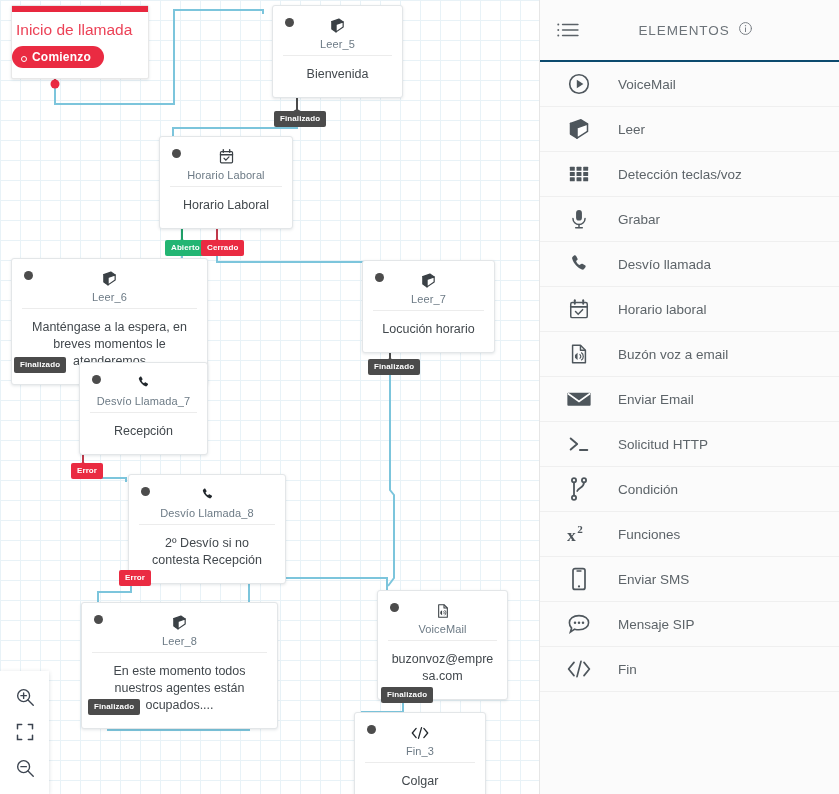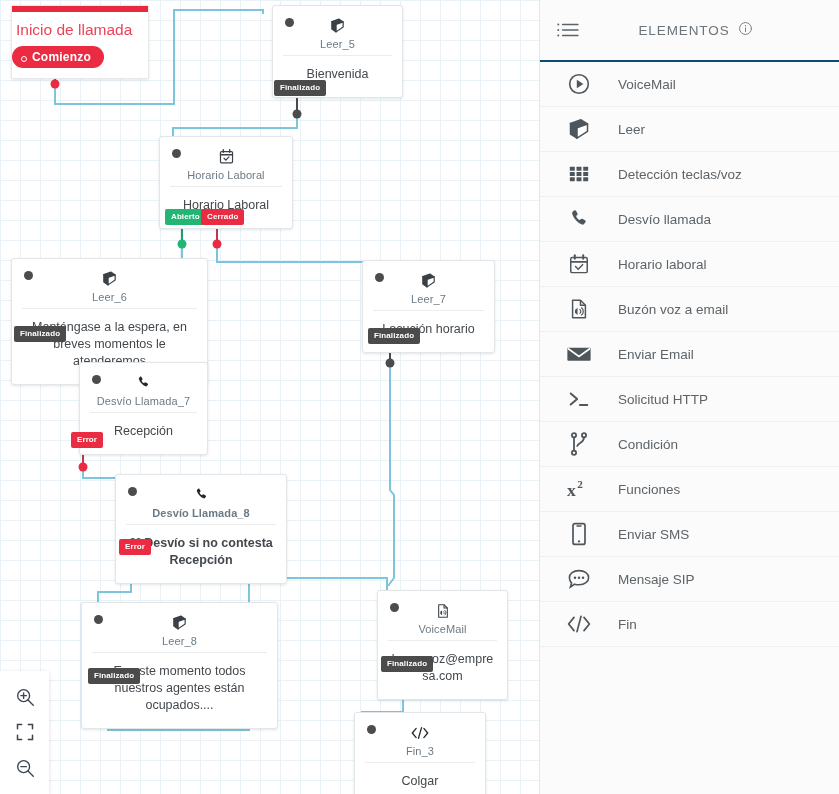--- a/index.html
+++ b/index.html
@@ -76,21 +76,21 @@
   .start-badge .ring {
     display:inline-block; width:6px; height:6px; border:1.4px solid #fff;
     border-radius:50%; margin-right:5px; vertical-align: -1px;
   }
 
   
   .elabel {
     position: absolute; z-index: 7;
     font-size: 8px; color: #ffffff; font-weight: bold;
     padding: 4px 6px; border-radius: 2px; white-space: nowrap;
-    letter-spacing: .1px; line-height: 1;
+    letter-spacing: .1px; line-height: 1; margin-top: 31px;
   }
   .elabel.dark  { background: #4b4b4b; }
   .elabel.green { background: #22b573; }
   .elabel.red   { background: #ea2b42; }
   .elabel.err   { background: #ea2b42; }
 
   
   #sidebar {
     flex: 0 0 300px; width: 300px; height: 794px;
     background: #fbfbfb; border-left: 1px solid #e6e6e6;
@@ -273,21 +273,21 @@
             <path d="M6.6 2.6c.7-.5 1.7-.3 2.1.5l1.6 2.8c.4.7.2 1.6-.5 2l-1 .7c.6 1.9 2.1 3.6 4.1 4.6l.8-1c.5-.6 1.4-.8 2-.4l2.8 1.6c.8.4 1 1.4.5 2.1l-1.3 1.8c-.6.8-1.6 1.1-2.5.8C10.9 16.6 6.3 12 4.6 6.4c-.3-.9 0-1.9.8-2.5z"></path>
           </svg>
         </div>
         <div class="node-type">Desvío Llamada_7</div>
       </div>
       <div class="node-sep"></div>
       <div class="node-body">Recepción</div>
     </div>
     <div class="elabel err" style="left:71px; top:432px;">Error</div>
 
-    <div class="node" style="left:115px; top:474px; width:172px;font-weight:bold;">
+    <div class="node" style="left:128px; top:474px; width:158px;">
       <span class="inport"></span>
       <div class="node-head">
         <div class="node-icon">
           <svg width="15" height="15" viewBox="0 0 24 24" fill="#22282d">
             <path d="M6.6 2.6c.7-.5 1.7-.3 2.1.5l1.6 2.8c.4.7.2 1.6-.5 2l-1 .7c.6 1.9 2.1 3.6 4.1 4.6l.8-1c.5-.6 1.4-.8 2-.4l2.8 1.6c.8.4 1 1.4.5 2.1l-1.3 1.8c-.6.8-1.6 1.1-2.5.8C10.9 16.6 6.3 12 4.6 6.4c-.3-.9 0-1.9.8-2.5z"></path>
           </svg>
         </div>
         <div class="node-type">Desvío Llamada_8</div>
       </div>
       <div class="node-sep"></div>
@@ -429,20 +429,31 @@
             <rect x="9.3" y="9.8" width="5.4" height="4.4" rx=".6"></rect>
             <rect x="16.6" y="9.8" width="5.4" height="4.4" rx=".6"></rect>
           <rect x="2" y="15.6" width="5.4" height="4.4" rx=".6"></rect>
             <rect x="9.3" y="15.6" width="5.4" height="4.4" rx=".6"></rect>
             <rect x="16.6" y="15.6" width="5.4" height="4.4" rx=".6"></rect>
         </svg>
       </span>
       <span class="sb-label">Detección teclas/voz</span>
     </div>
 
+    <div class="sb-item">
+      <span class="sb-ico">
+        <svg width="22" height="24" viewBox="0 0 24 24" fill="none" stroke="#4e565c" stroke-width="1.6" stroke-linecap="round">
+          <rect x="8.8" y="2.2" width="6.4" height="11.5" rx="3.2" fill="#4e565c" stroke="none"></rect>
+          <path d="M5.4 11.4 a6.6 6.6 0 0 0 13.2 0"></path>
+          <path d="M12 18 v3.4"></path>
+            <path d="M8.4 21.6 h7.2"></path>
+        </svg>
+      </span>
+      <span class="sb-label">Grabar</span>
+    </div>
 
     <div class="sb-item">
       <span class="sb-ico">
         <svg width="22" height="22" viewBox="0 0 24 24" fill="#4e565c">
           <path d="M6.6 2.6c.7-.5 1.7-.3 2.1.5l1.6 2.8c.4.7.2 1.6-.5 2l-1 .7c.6 1.9 2.1 3.6 4.1 4.6l.8-1c.5-.6 1.4-.8 2-.4l2.8 1.6c.8.4 1 1.4.5 2.1l-1.3 1.8c-.6.8-1.6 1.1-2.5.8C10.9 16.6 6.3 12 4.6 6.4c-.3-.9 0-1.9.8-2.5z"></path>
         </svg>
       </span>
       <span class="sb-label">Desvío llamada</span>
     </div>
 

